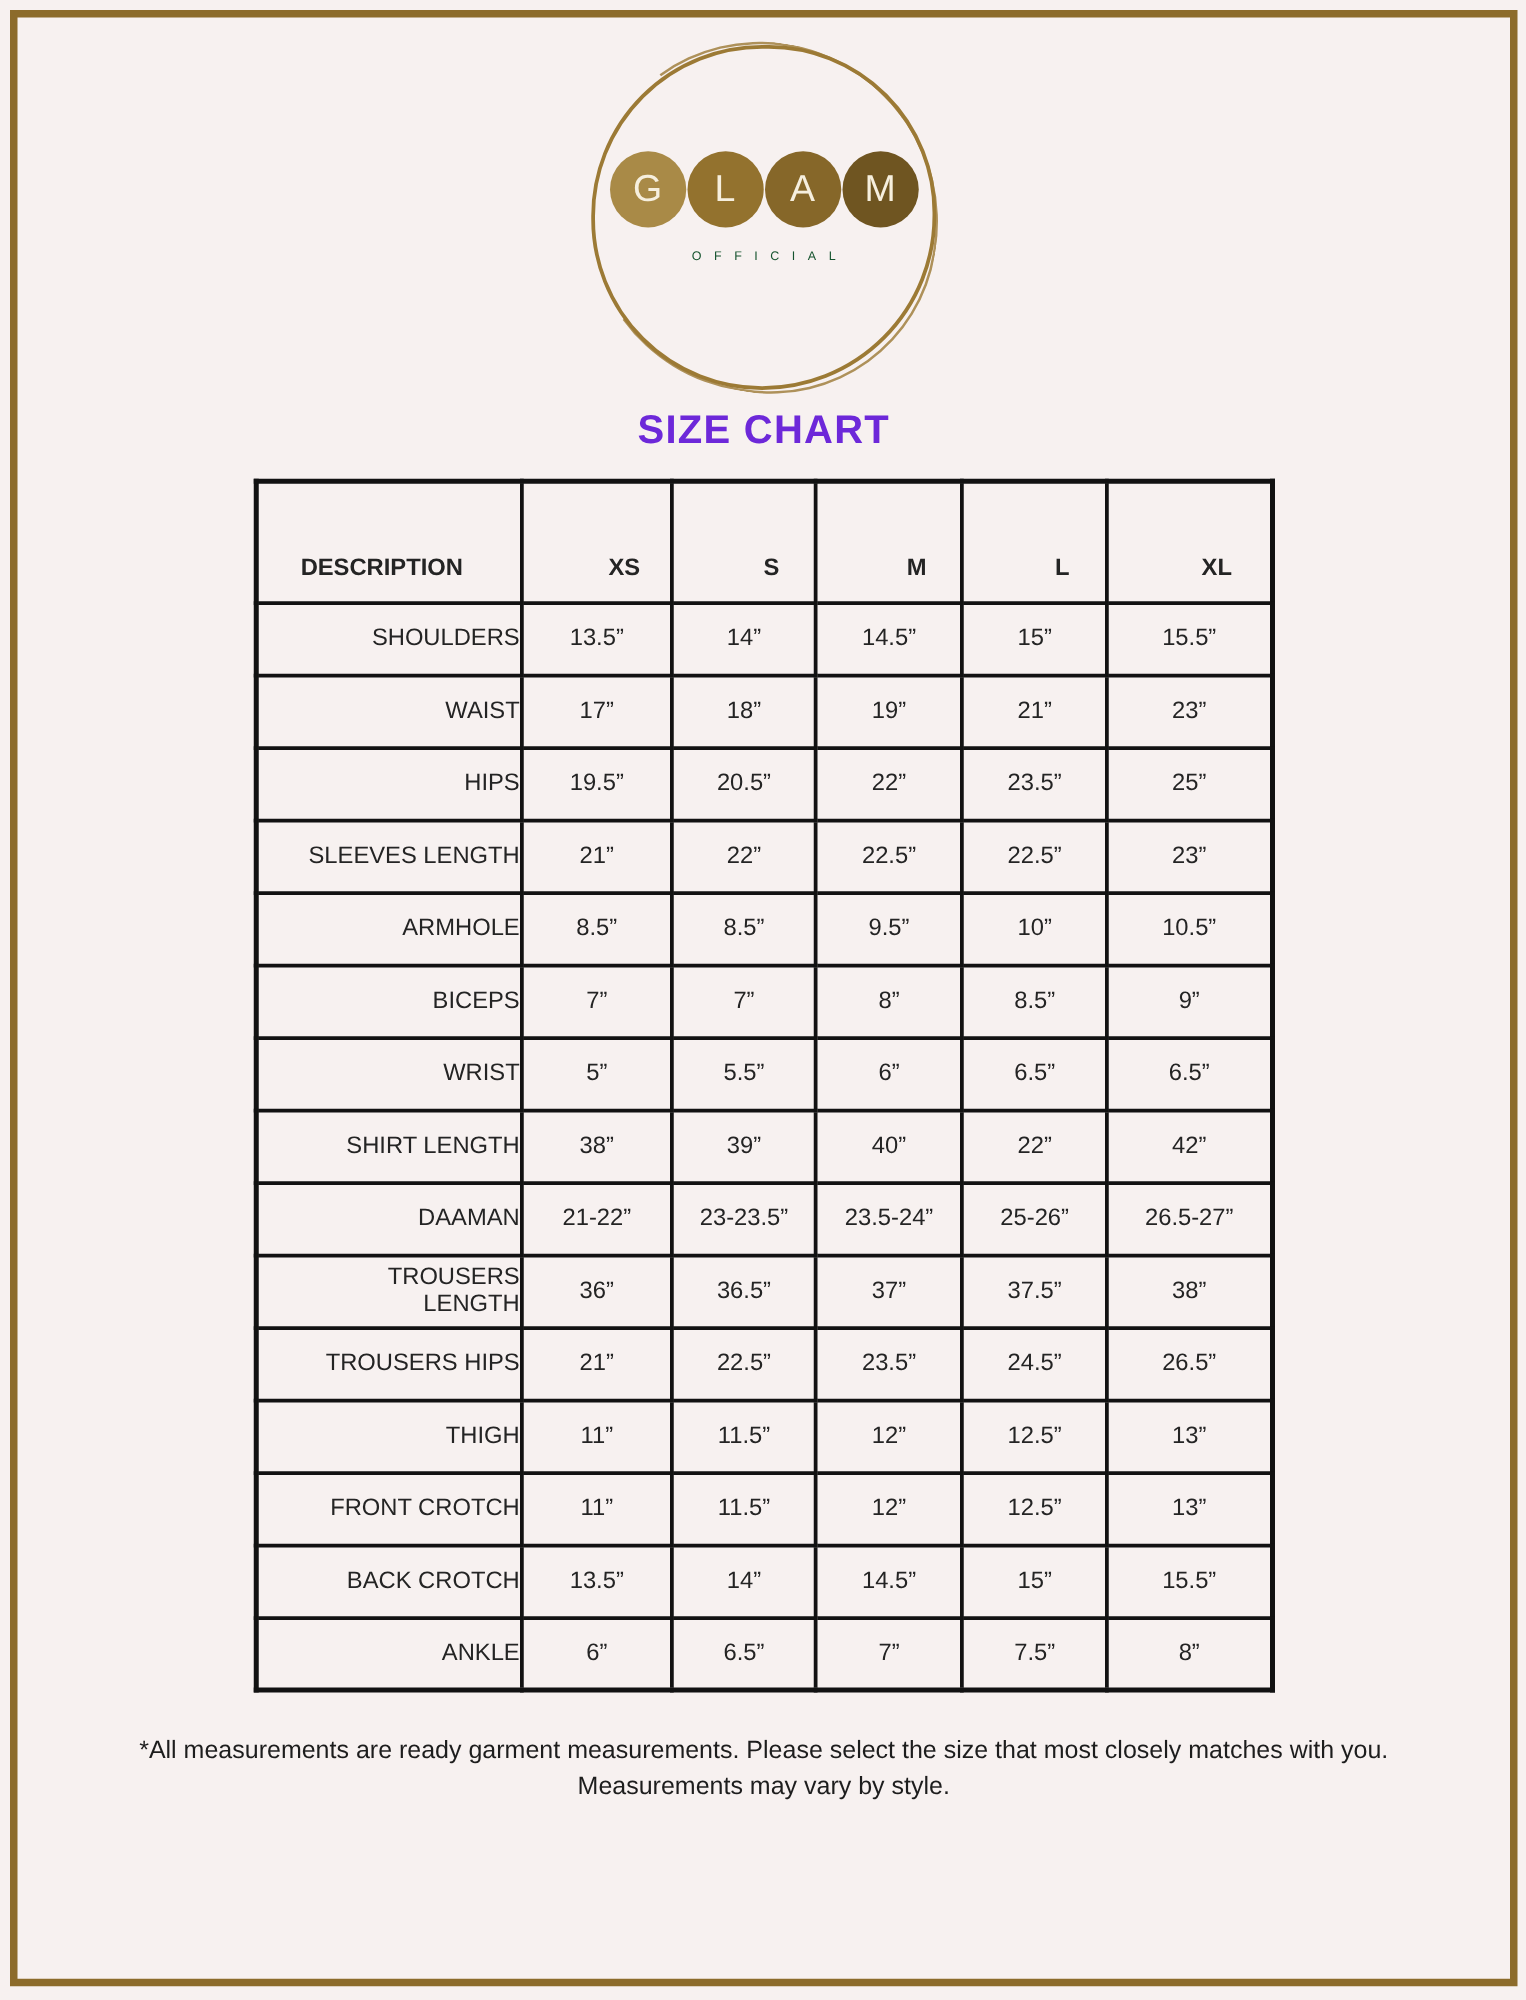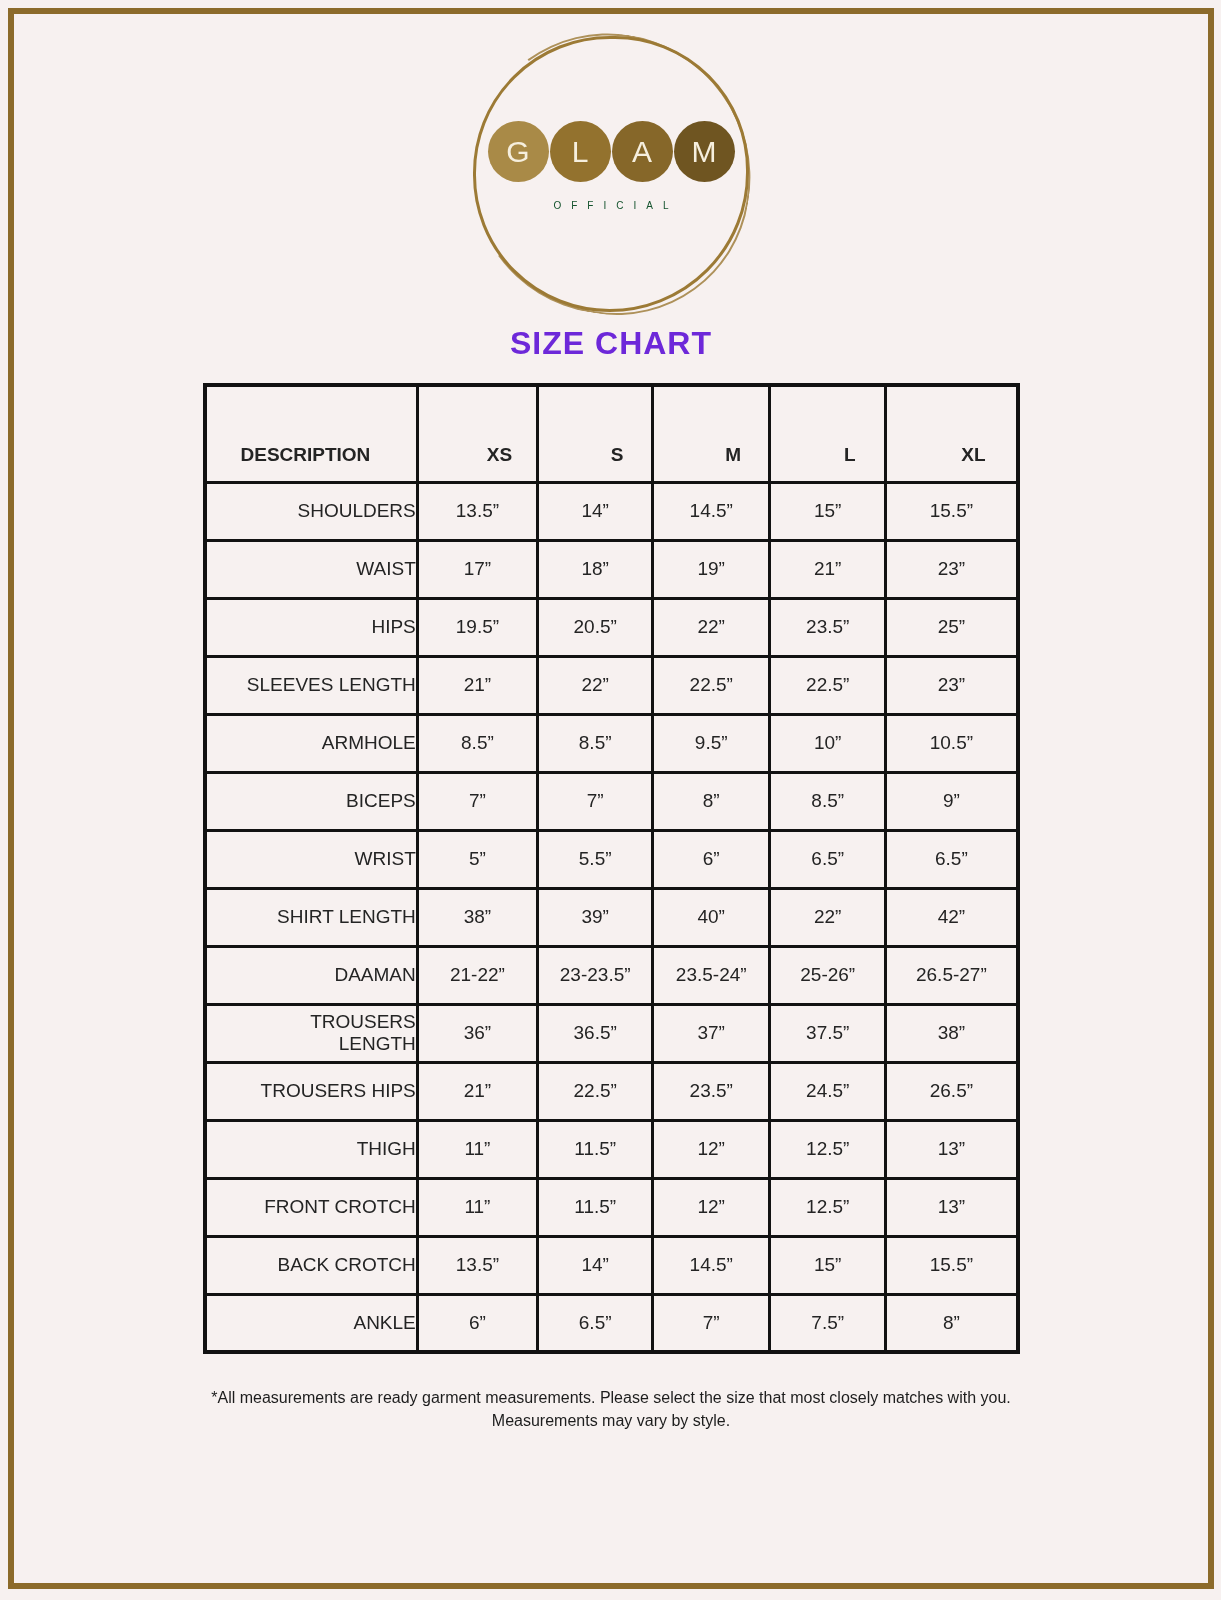--- a/index.html
+++ b/index.html
@@ -122,21 +122,21 @@
   col.c-xs{width:147px;}
   col.c-s{width:146px;}
   col.c-m{width:147px;}
   col.c-l{width:148px;}
   col.c-xl{width:165px;}
   
   .footnote{
     margin-top:32px;
     width:1060px;
     text-align:center;
-    font-size:16px;
+    font-size:20px;
     line-height:1.45;
     color:#1d1d1d;
   }
 </style>
 </head>
 <body>
 
 <div class="frame">
 
   <div class="logo-wrap">

